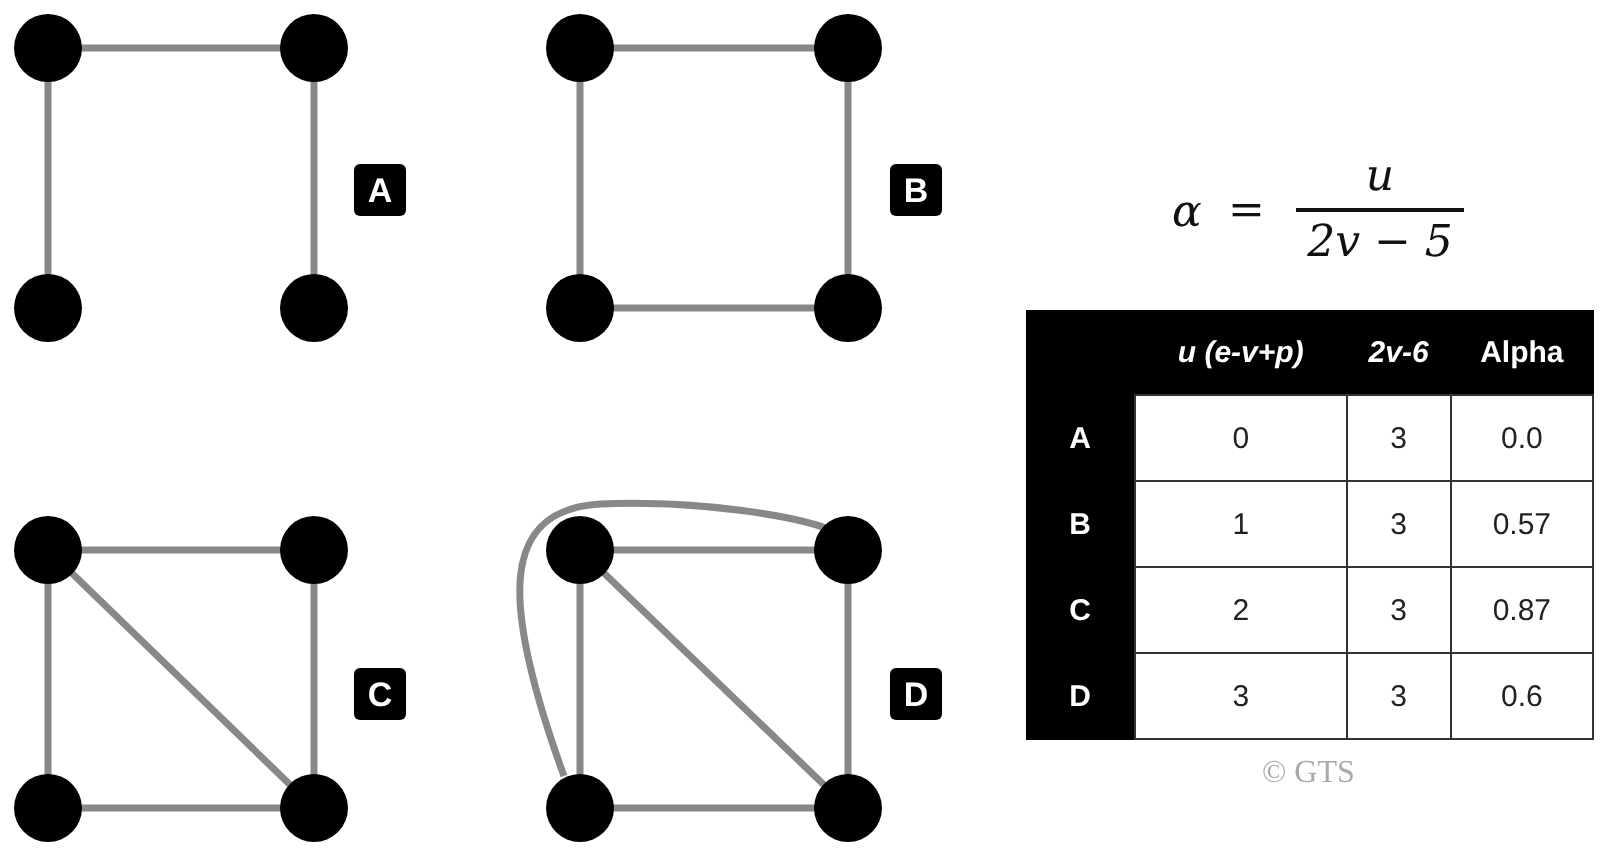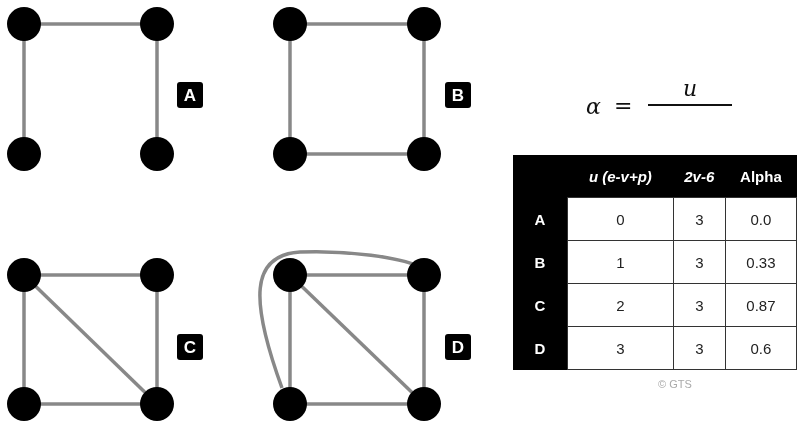--- a/index.html
+++ b/index.html
@@ -10,21 +10,21 @@
   .formula .eq { position:absolute; left:28px; top:17px; }
   .formula .frac { position:absolute; left:62px; top:0; width:84px; text-align:center; }
   .formula .num { display:block; font-style:italic; height:26px; line-height:26px; }
   .formula .bar { display:block; height:2px; background:#111; margin:2px 0 3px 0; }
   .formula .den { display:block; font-style:italic; line-height:26px; }
   table.alpha { position:absolute; left:513px; top:155px; width:284px; height:215px; border-collapse:collapse; background:#000; font-size:15px; }
   table.alpha th { color:#fff; font-weight:bold; height:40px; text-align:center; background:#000; }
   table.alpha th.italic { font-style:italic;margin-top:32px; }
   table.alpha td.rowlabel { width:52px; color:#fff; font-weight:bold; background:#000; text-align:center; }
   table.alpha td.cell { background:#fff; color:#222; text-align:center; border:1.5px solid #333; }
-  .credit { position:absolute; left:658px; top:378px; font-size:11px; color:#aaa; }
+  .credit { position:absolute; left:631px; top:378px; font-size:16px; color:#aaa;font-family:Liberation Serif, serif; }
 </style>
 </head>
 <body>
 
 <svg id="graphs" width="500" height="432" viewBox="0 0 500 432">
     <g>
       <line x1="24" y1="24" x2="157" y2="24" stroke="#888888" stroke-width="3.5"></line>
       <line x1="24" y1="24" x2="24" y2="154" stroke="#888888" stroke-width="3.5"></line>
       <line x1="157" y1="24" x2="157" y2="154" stroke="#888888" stroke-width="3.5"></line>
       <circle cx="24" cy="24" r="17" fill="#000000"></circle>
@@ -74,20 +74,21 @@
       <text x="458" y="353" text-anchor="middle" fill="#ffffff" font-family="&quot;Liberation Sans&quot;, sans-serif" font-weight="bold" font-size="17">D</text>
     </g>
   </svg>
 
 <div class="formula">
   <span class="lhs">α</span>
   <span class="eq">=</span>
   <span class="frac">
     <span class="num">u</span>
     <span class="bar"></span>
+    <span class="den">2v − 5</span>
   </span>
 </div>
 
 <table class="alpha">
   <thead>
     <tr>
       <th></th>
       <th class="italic">u (e-v+p)</th>
       <th class="italic">2v-6</th>
       <th>Alpha</th>
@@ -97,21 +98,21 @@
     <tr>
       <td class="rowlabel">A</td>
       <td class="cell">0</td>
       <td class="cell">3</td>
       <td class="cell">0.0</td>
     </tr>
     <tr>
       <td class="rowlabel">B</td>
       <td class="cell">1</td>
       <td class="cell">3</td>
-      <td class="cell">0.33</td>
+      <td class="cell">0.57</td>
     </tr>
     <tr>
       <td class="rowlabel">C</td>
       <td class="cell">2</td>
       <td class="cell">3</td>
       <td class="cell">0.87</td>
     </tr>
     <tr>
       <td class="rowlabel">D</td>
       <td class="cell">3</td>

